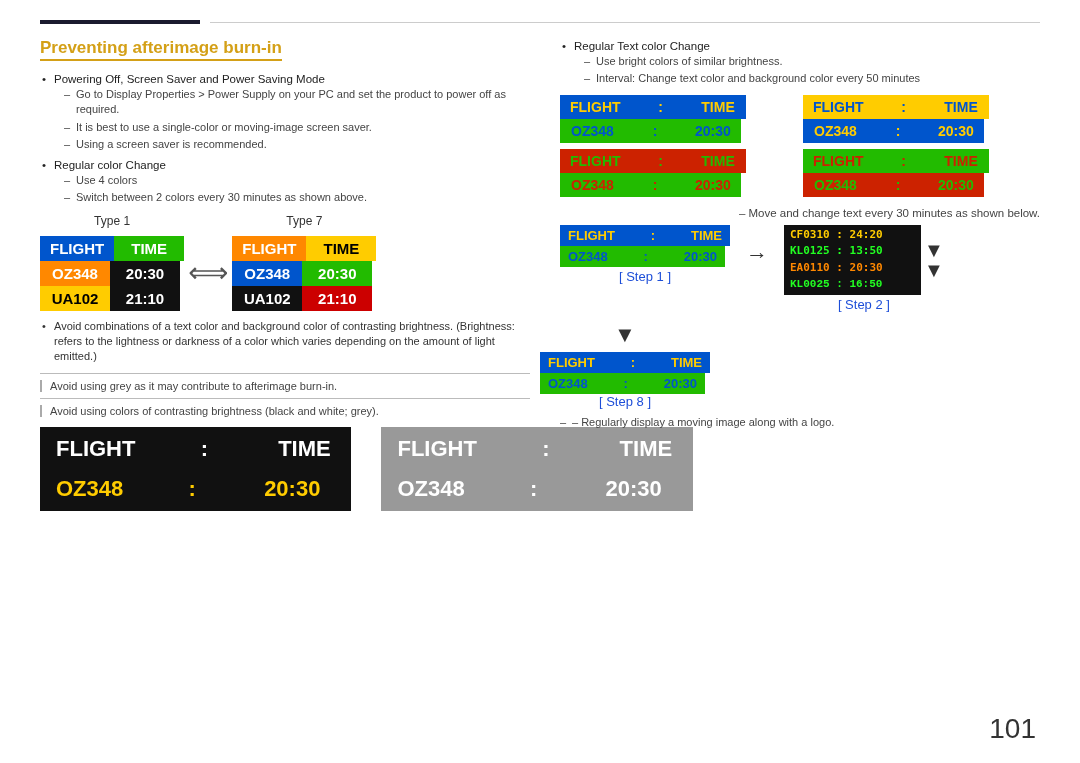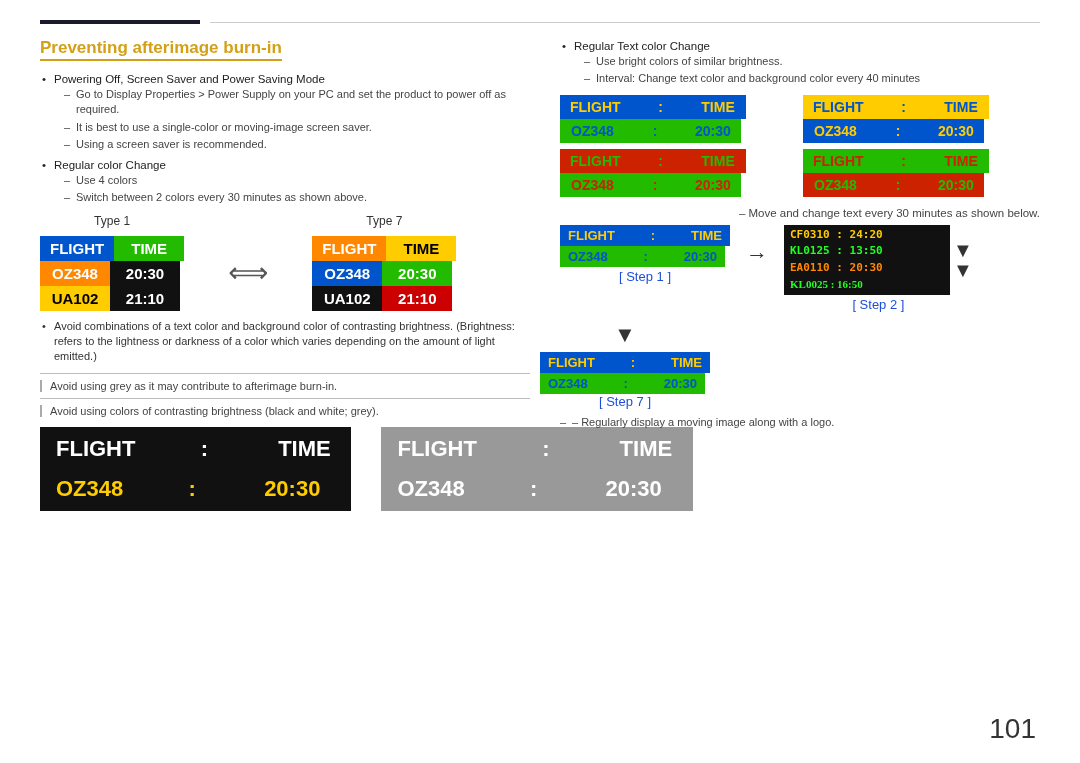--- a/index.html
+++ b/index.html
@@ -93,21 +93,20 @@
       line-height: 1.4;
       margin-bottom: 2px;
     }
     .sub-list li::before {
       content: '–';
       position: absolute;
       left: 0;
     }
     .types-row {
       display: flex;
-      gap: 40px;
       margin-top: 8px;
       margin-bottom: 8px;
     }
     .type-block {
       display: flex;
       flex-direction: column;
       align-items: center;
       gap: 4px;
     }
     .type-label {
@@ -345,21 +344,21 @@
         </div>
       </div>
     </div>
 
     <div class="right-col">
       <ul class="bullet-list">
         <li>
           <span>Regular Text color Change</span>
           <ul class="sub-list">
             <li>Use bright colors of similar brightness.</li>
-            <li>Interval: Change text color and background color every 40 minutes</li>
+            <li>Interval: Change text color and background color every 50 minutes</li>
           </ul>
         </li>
       </ul>
 
       <div class="color-grid">
 
         <div class="mini-ft">
           <div class="ft-row">
             <div class="ft-cell" style="background:#0055cc;color:#ffcc00;font-size:14px;padding:4px 10px;min-width:65px;font-weight:bold;">FLIGHT</div>
             <div class="ft-cell" style="background:#0055cc;color:#ffcc00;font-size:14px;padding:4px 3px;font-weight:bold;">:</div>
@@ -429,25 +428,25 @@
               <div class="ft-cell" style="background:#22bb00;color:#0055cc;font-size:13px;padding:3px 8px;min-width:45px;font-weight:bold;">20:30</div>
             </div>
           </div>
           <div class="step-label">[ Step 1 ]</div>
         </div>
 
         <div class="step-arrow">→</div>
 
         <div class="step-block">
           <div style="display:flex; align-items:center;">
-            <div style="background:#111; padding:2px 6px; width:166px;">
+            <div style="background:#111; padding:2px 6px; width:137px;">
               <div style="color:#ffcc00; font-weight:bold; font-size:11px; font-family:monospace; line-height:1.5;">CF0310 : 24:20</div>
               <div style="color:#22ff22; font-weight:bold; font-size:11px; font-family:monospace; line-height:1.5;">KL0125 : 13:50</div>
               <div style="color:#ff8800; font-weight:bold; font-size:11px; font-family:monospace; line-height:1.5;">EA0110 : 20:30</div>
-              <div style="color:#22ff22; font-weight:bold; font-size:11px; font-family:Liberation Serif, serif; line-height:1.5;">KL0025 : 16:50</div>
+              <div style="color:#22ff22; font-weight:bold; font-size:11px; font-family:Liberation Mono, monospace; line-height:1.5;">KL0025 : 16:50</div>
             </div>
             <div style="display:flex;flex-direction:column;font-size:20px;color:#333;margin-left:3px;line-height:1;">
               <span>▼</span>
               <span>▼</span>
             </div>
           </div>
           <div class="step-label">[ Step 2 ]</div>
         </div>
       </div>
 
@@ -459,21 +458,21 @@
             <div class="ft-cell" style="background:#0055cc;color:#ffcc00;font-size:13px;padding:3px 8px;min-width:55px;font-weight:bold;">FLIGHT</div>
             <div class="ft-cell" style="background:#0055cc;color:#ffcc00;font-size:13px;padding:3px 3px;font-weight:bold;">:</div>
             <div class="ft-cell" style="background:#0055cc;color:#ffcc00;font-size:13px;padding:3px 8px;min-width:45px;font-weight:bold;">TIME</div>
           </div>
           <div class="ft-row">
             <div class="ft-cell" style="background:#22bb00;color:#0055cc;font-size:13px;padding:3px 8px;min-width:55px;font-weight:bold;">OZ348</div>
             <div class="ft-cell" style="background:#22bb00;color:#0055cc;font-size:13px;padding:3px 3px;font-weight:bold;">:</div>
             <div class="ft-cell" style="background:#22bb00;color:#0055cc;font-size:13px;padding:3px 8px;min-width:45px;font-weight:bold;">20:30</div>
           </div>
         </div>
-        <div class="step-label">[ Step 7 ]</div>
+        <div class="step-label">[ Step 8 ]</div>
       </div>
 
       <div style="margin-top:6px;">
         <ul class="sub-list" style="padding-left:0;">
           <li style="padding-left:12px;">– Regularly display a moving image along with a logo.</li>
         </ul>
       </div>
     </div>
   </div>
 

